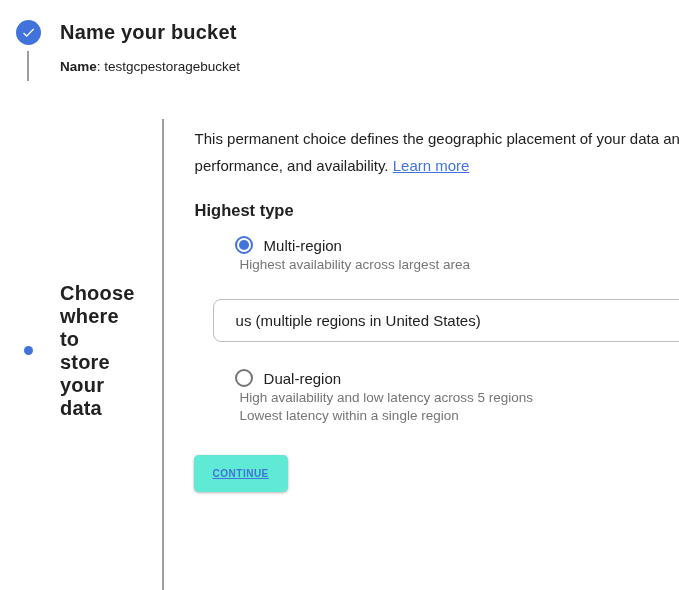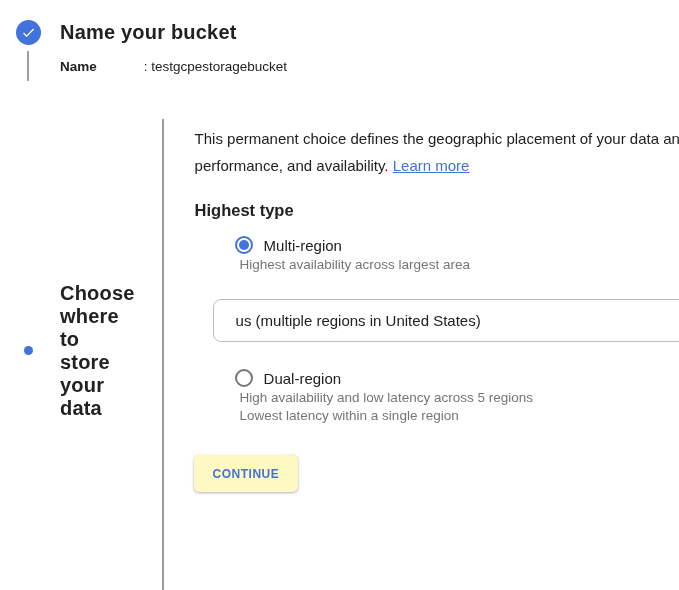--- a/index.html
+++ b/index.html
@@ -38,21 +38,21 @@
     font-size: 20px; font-weight: 700; color: var(--text-primary);
     letter-spacing: .2px; margin-left: 4px;
   }
 
   .step-body { display: flex; }
   .content { flex: 1; padding-left: 4px; }
 
   
   .step1-body { margin-top: 5px; height: 30px; }
   .step1 { margin-bottom: 30px; }
-  .name-line { font-size: 13.5px; display: flex; align-items: center; height: 100%; gap: 47px; }
+  .name-line { font-size: 13.5px; display: flex; align-items: center; height: 100%; }
   .name-line .bold { font-weight: 700; }
 
   
   .step2 { flex: 1; display: flex; flex-direction: row; }
   .step2-body { flex: 1; margin-top: 8px; }
 
   .desc {
     margin-top: 6px; font-size: 15px; line-height: 27px;
     max-width: 596px; color: var(--text-primary);
   }
@@ -87,25 +87,26 @@
   .caret {
     width: 0; height: 0;
     border-left: 6px solid transparent;
     border-right: 6px solid transparent;
     border-top: 7px solid #1b1b1b;
   }
 
   .continue-btn {
     margin-top: 32px; margin-left: -1px;
     height: 37px; padding: 0 19px;
-    background: #fef9c3; border: none; border-radius: 5px;
+    background: #5eead4; border: none; border-radius: 5px;
     box-shadow: 0 1px 3px rgba(0,0,0,.28), 0 0 1px rgba(0,0,0,.12);
     color: var(--accent); font-family: "Liberation Sans", sans-serif;
-    font-size: 12px; font-weight: 700; letter-spacing: .5px;
+    font-size: 10px; font-weight: 700; letter-spacing: .5px;
     cursor: pointer;
+    text-decoration: underline;
   }
 </style>
 </head>
 <body>
 
 <div class="page">
 
   <div class="step step1">
     <div class="step-header">
       <div class="rail-cell">

